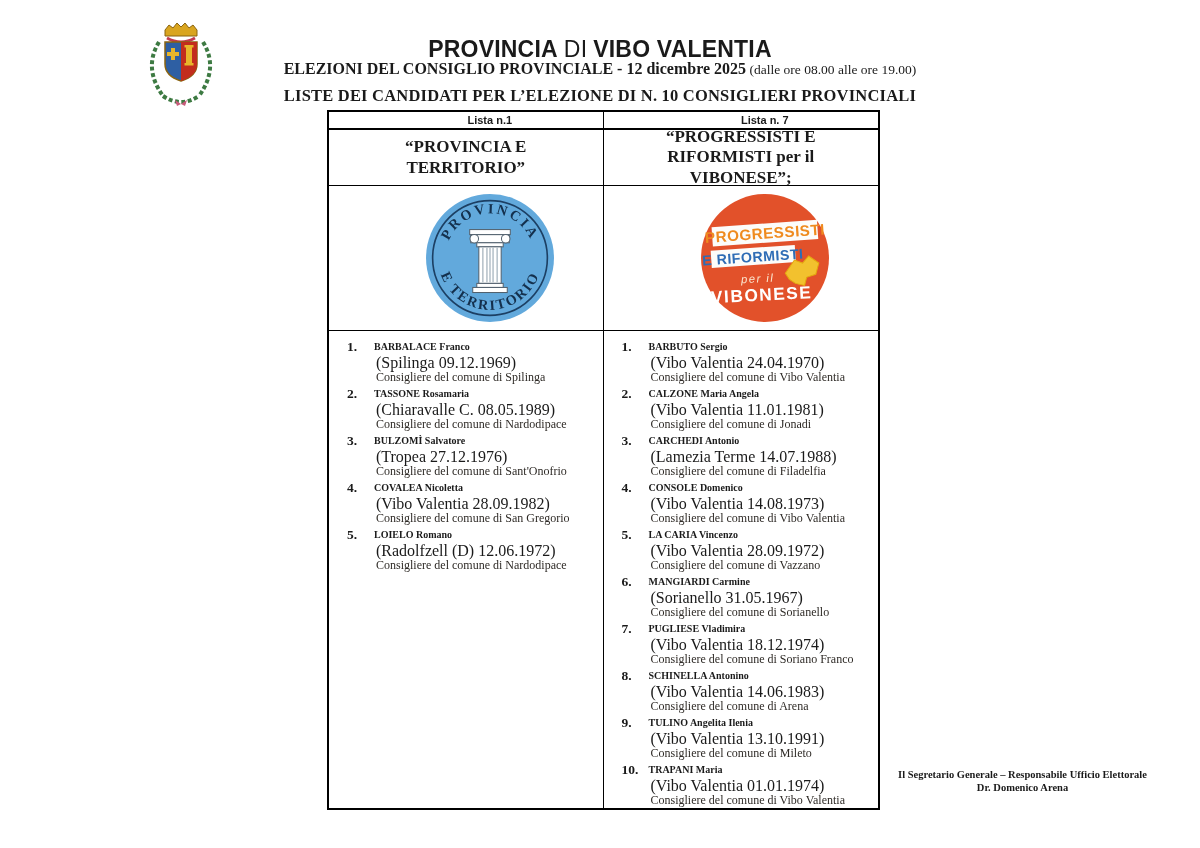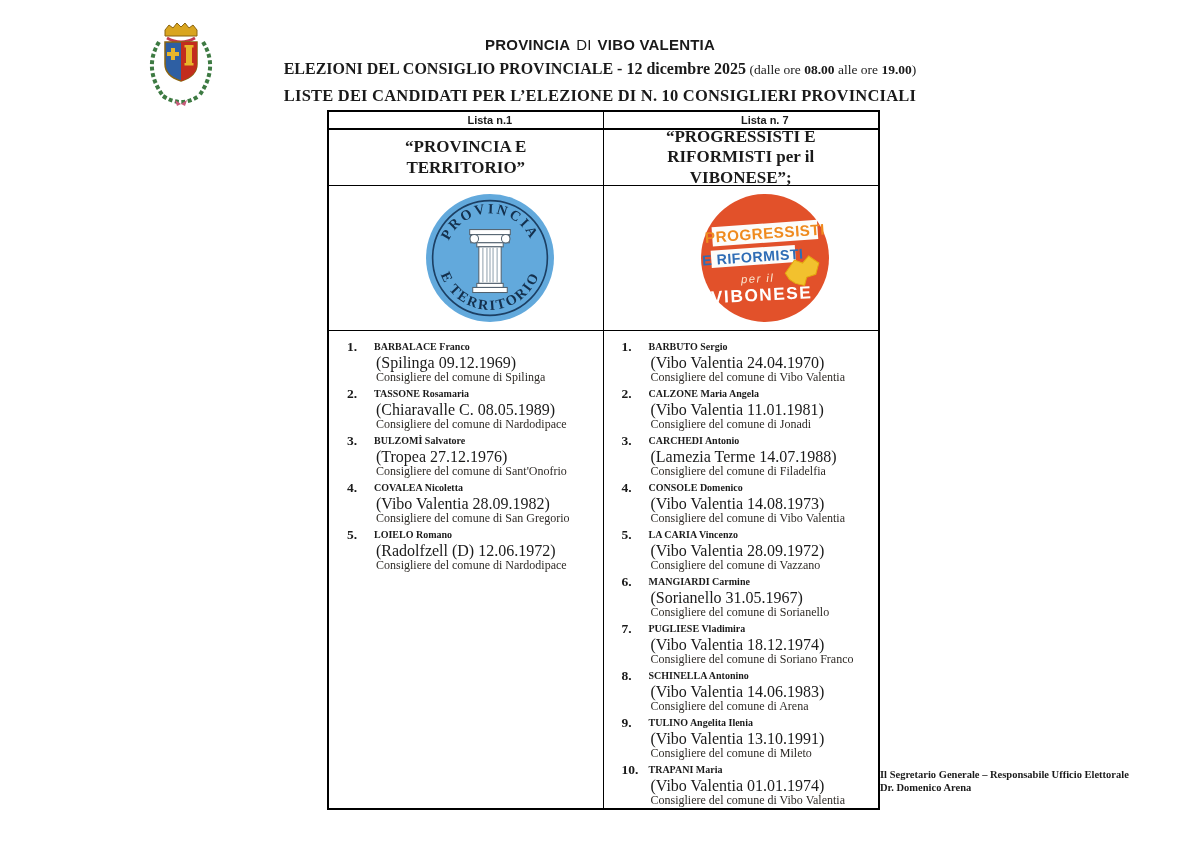--- a/index.html
+++ b/index.html
@@ -2,26 +2,26 @@
 <html><head>
 <meta charset="utf-8">
 <style>
   html,body{margin:0;padding:0;background:#fff;}
   .page{position:relative;width:1200px;height:848px;background:#fff;overflow:hidden;
         font-family:"Liberation Serif",serif;color:#1a1a1a;}
 
   
   .coat{position:absolute;left:137px;top:16px;width:88px;height:94px;}
   .hline{position:absolute;left:0;width:1200px;text-align:center;}
-  .t1{top:36px;font-family:"Liberation Sans",sans-serif;font-size:15px;letter-spacing:.2px;}
+  .t1{top:36px;font-family:"Liberation Sans",sans-serif;font-size:23px;letter-spacing:.2px;}
   .t1 .b{font-weight:700;}
   .t1 span{margin:0 3px;}
   .t2{top:60px;font-size:16px;font-weight:700;}
   .t2 .hours{font-size:13.5px;font-weight:400;}
-  .t2 .hours .hb{font-weight:700;}
+  .t2 .hours .hb{font-weight:400;}
   .t3{top:86px;font-size:16.5px;font-weight:700;letter-spacing:.2px;}
 
   
   .doc-table{position:absolute;left:327px;top:110px;width:553px;height:700px;
              border:2px solid #000;display:grid;grid-template-columns:1fr 1fr;
              grid-template-rows:18px 56px 145px 1fr;box-sizing:border-box;}
   .cell{box-sizing:border-box;padding-left:48px;}
   .col-l{border-right:1.5px solid #000;}
   .r1{border-bottom:2px solid #000;font-family:"Liberation Sans",sans-serif;
       font-size:11px;font-weight:700;text-align:center;line-height:16px;}
@@ -31,21 +31,21 @@
   .r4{padding:8px 6px 0 18px;}
 
   
   .candidate{display:flex;margin-bottom:3px;}
   .c-num{width:27px;flex:0 0 27px;font-weight:700;font-size:13.5px;line-height:16px;}
   .c-name{font-weight:700;font-size:10px;line-height:16px;}
   .c-birth{font-size:16px;line-height:16px;padding-left:2px;}
   .c-role{font-size:12px;line-height:12px;color:#2e2a26;padding-left:2px;}
 
   
-  .footer{position:absolute;left:880px;top:768px;width:285px;
+  .footer{position:absolute;left:880px;top:768px;width:285px;text-align:center;
           font-weight:700;font-size:10.5px;line-height:13px;}
 </style>
 </head>
 <body>
 
 <div class="page">
 
   <svg class="coat" viewBox="0 0 88 94">
 
     <path d="M22,26 Q6,52 26,80" fill="none" stroke="#3d7a42" stroke-width="4" stroke-dasharray="4 2.5"></path>

